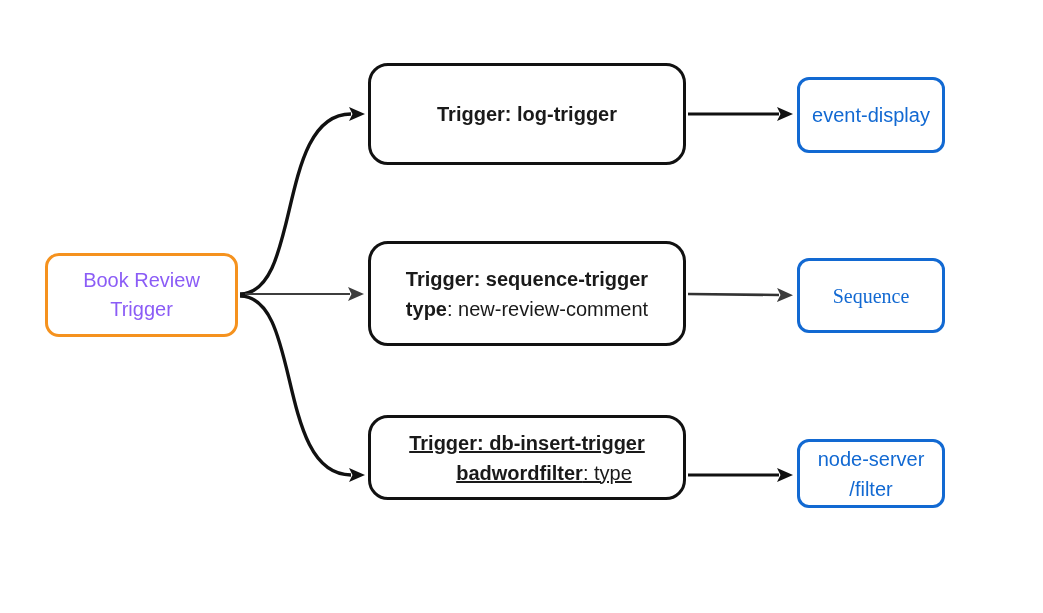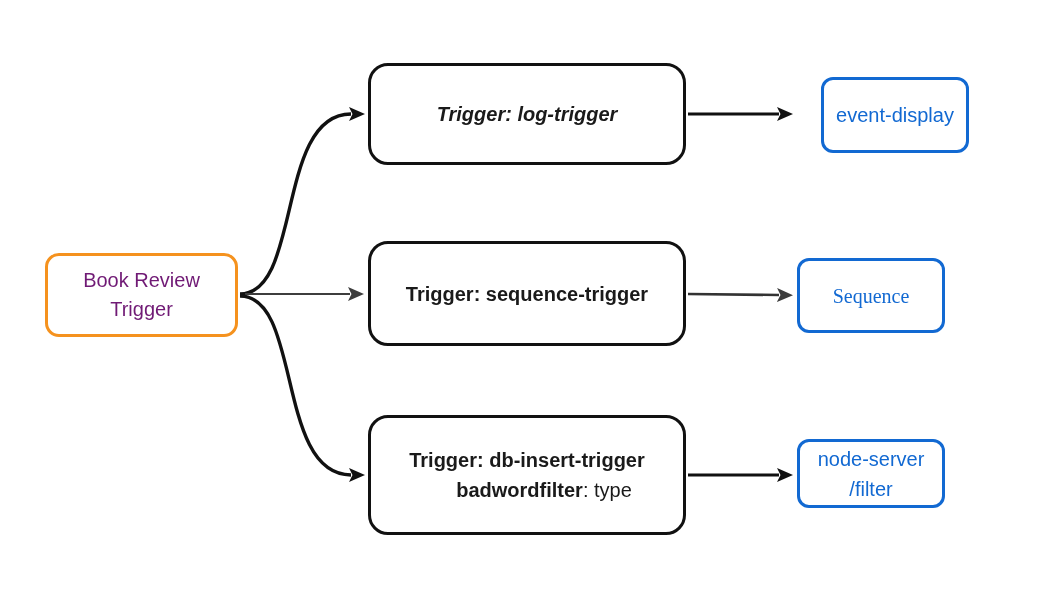--- a/index.html
+++ b/index.html
@@ -38,41 +38,41 @@
     background: #ffffff;
     font-size: 20px;
     line-height: 30px;
   }
   .node .line { white-space: nowrap; }
   .broker {
     left: 45px; top: 253px;
     width: 193px; height: 84px;
     border: 3px solid #F5921E;
     border-radius: 14px;
-    color: #701a75;
+    color: #8b5cf6;
     line-height: 29px;
   }
   .trigger {
     left: 368px;
     width: 318px;
     border: 3px solid #111111;
     border-radius: 20px;
     color: #1a1a1a;
   }
-  .trigger-1 { top: 63px;  height: 102px; font-style: italic; }
+  .trigger-1 { top: 63px;  height: 102px; }
   .trigger-2 { top: 241px; height: 105px; }
-  .trigger-3 { top: 415px; height: 120px; }
+  .trigger-3 { top: 415px; height: 85px; text-decoration: underline; }
   .sink {
     left: 797px;
     width: 148px;
     border: 3px solid #1269D2;
     border-radius: 12px;
     color: #1269D2;
   }
-  .sink-1 { top: 77px;  height: 76px; margin-left: 24px; }
+  .sink-1 { top: 77px;  height: 76px; }
   .sink-2 { top: 258px; height: 75px; font-family: Liberation Serif, serif; }
   .sink-3 { top: 439px; height: 69px; }
   .b { font-weight: bold; }
   .indent { padding-left: 34px; }
 </style>
 </head>
 <body>
 
 <div class="canvas">
 
@@ -103,20 +103,21 @@
     <div class="line">Book Review</div>
     <div class="line">Trigger</div>
   </div>
 
   <div class="node trigger trigger-1">
     <div class="line b">Trigger: log-trigger</div>
   </div>
 
   <div class="node trigger trigger-2">
     <div class="line b">Trigger: sequence-trigger</div>
+    <div class="line"><span class="b">type</span><span>: new-review-comment</span></div>
   </div>
 
   <div class="node trigger trigger-3">
     <div class="line b">Trigger: db-insert-trigger</div>
     <div class="line indent"><span class="b">badwordfilter</span><span>: type</span></div>
   </div>
 
   <div class="node sink sink-1">
     <div class="line">event-display</div>
   </div>

